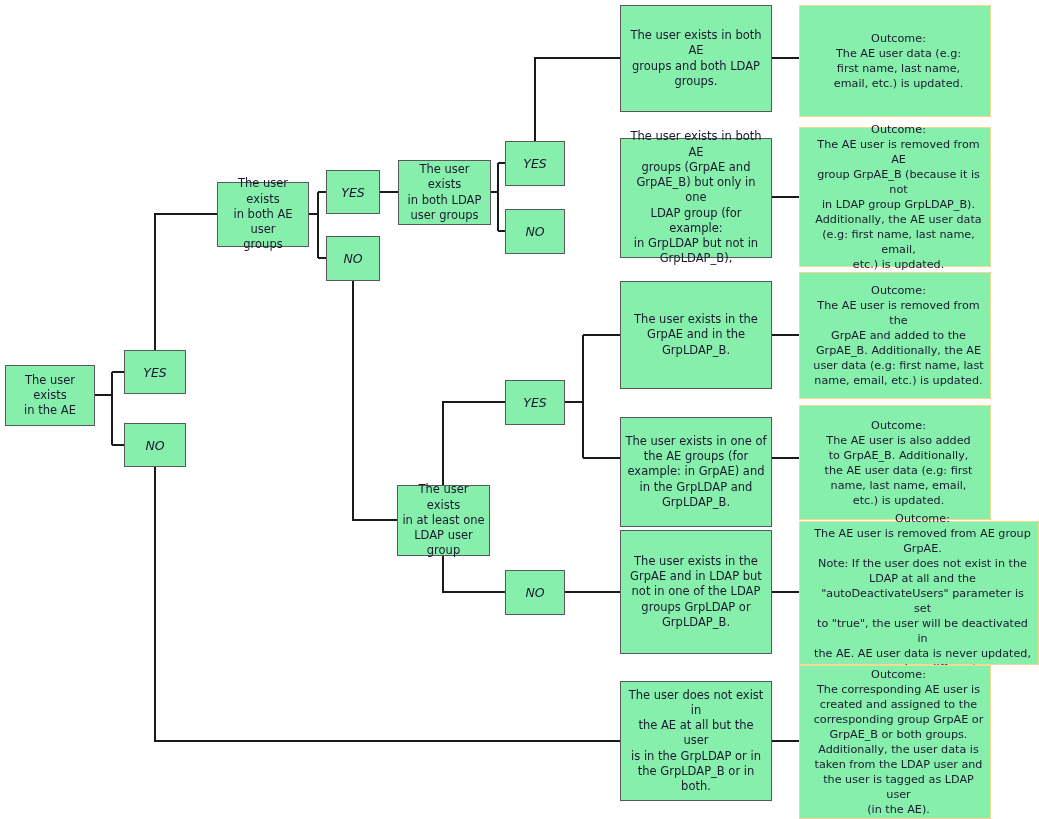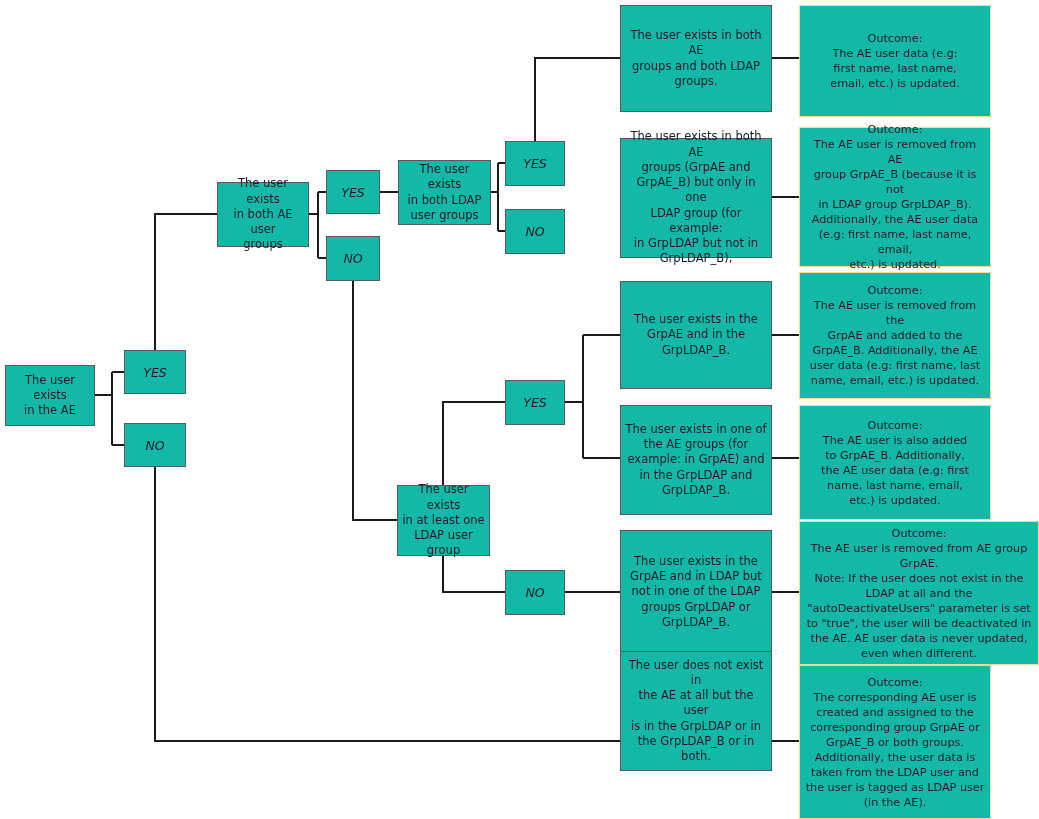--- a/index.html
+++ b/index.html
@@ -27,21 +27,21 @@
     pointer-events: none;
   }
   .node {
     position: absolute;
     box-sizing: border-box;
     display: flex;
     align-items: center;
     justify-content: center;
     text-align: center;
     color: #1a1a2e;
-    background: #14b8a6;
+    background: #86efac;
     z-index: 2;
   }
   .node .txt {
     display: block;
     width: 100%;
     padding: 0 4px;
     box-sizing: border-box;
     white-space: pre-line;
   }
   
@@ -58,20 +58,21 @@
     font-style: italic;
   }
   
   .outcome {
     border: 1.4px solid #f7d794;
     font-size: 11.2px;
     line-height: 1.34;
   }
   .outcome .txt {
     padding: 0 5px;
+    margin-left: 7px;
   }
 </style>
 </head>
 <body>
 
 <div id="canvas">
 
   <svg id="edges" viewBox="0 0 1039 819" width="1039" height="819">
     <g fill="none" stroke="#1a1a1a" stroke-width="1.3" shape-rendering="crispEdges">
 
@@ -195,37 +196,37 @@
 in GrpLDAP but not in
 GrpLDAP_B),</span>
   </div>
 
   <div class="node box" style="left:620px; top:281px; width:152px; height:108px;">
     <span class="txt">The user exists in the
 GrpAE and in the
 GrpLDAP_B.</span>
   </div>
 
-  <div class="node box" style="left:620px; top:405px; width:152px; height:110px;">
+  <div class="node box" style="left:620px; top:417px; width:152px; height:110px;">
     <span class="txt">The user exists in one of
 the AE groups (for
 example: in GrpAE) and
 in the GrpLDAP and
 GrpLDAP_B.</span>
   </div>
 
   <div class="node box" style="left:620px; top:530px; width:152px; height:124px;">
     <span class="txt">The user exists in the
 GrpAE and in LDAP but
 not in one of the LDAP
 groups GrpLDAP or
 GrpLDAP_B.</span>
   </div>
 
-  <div class="node box" style="left:620px; top:651px; width:152px; height:120px;">
+  <div class="node box" style="left:620px; top:681px; width:152px; height:120px;">
     <span class="txt">The user does not exist in
 the AE at all but the user
 is in the GrpLDAP or in
 the GrpLDAP_B or in
 both.</span>
   </div>
 
   <div class="node outcome" style="left:799px; top:5px; width:192px; height:112px;">
     <span class="txt">Outcome:
 The AE user data (e.g:

